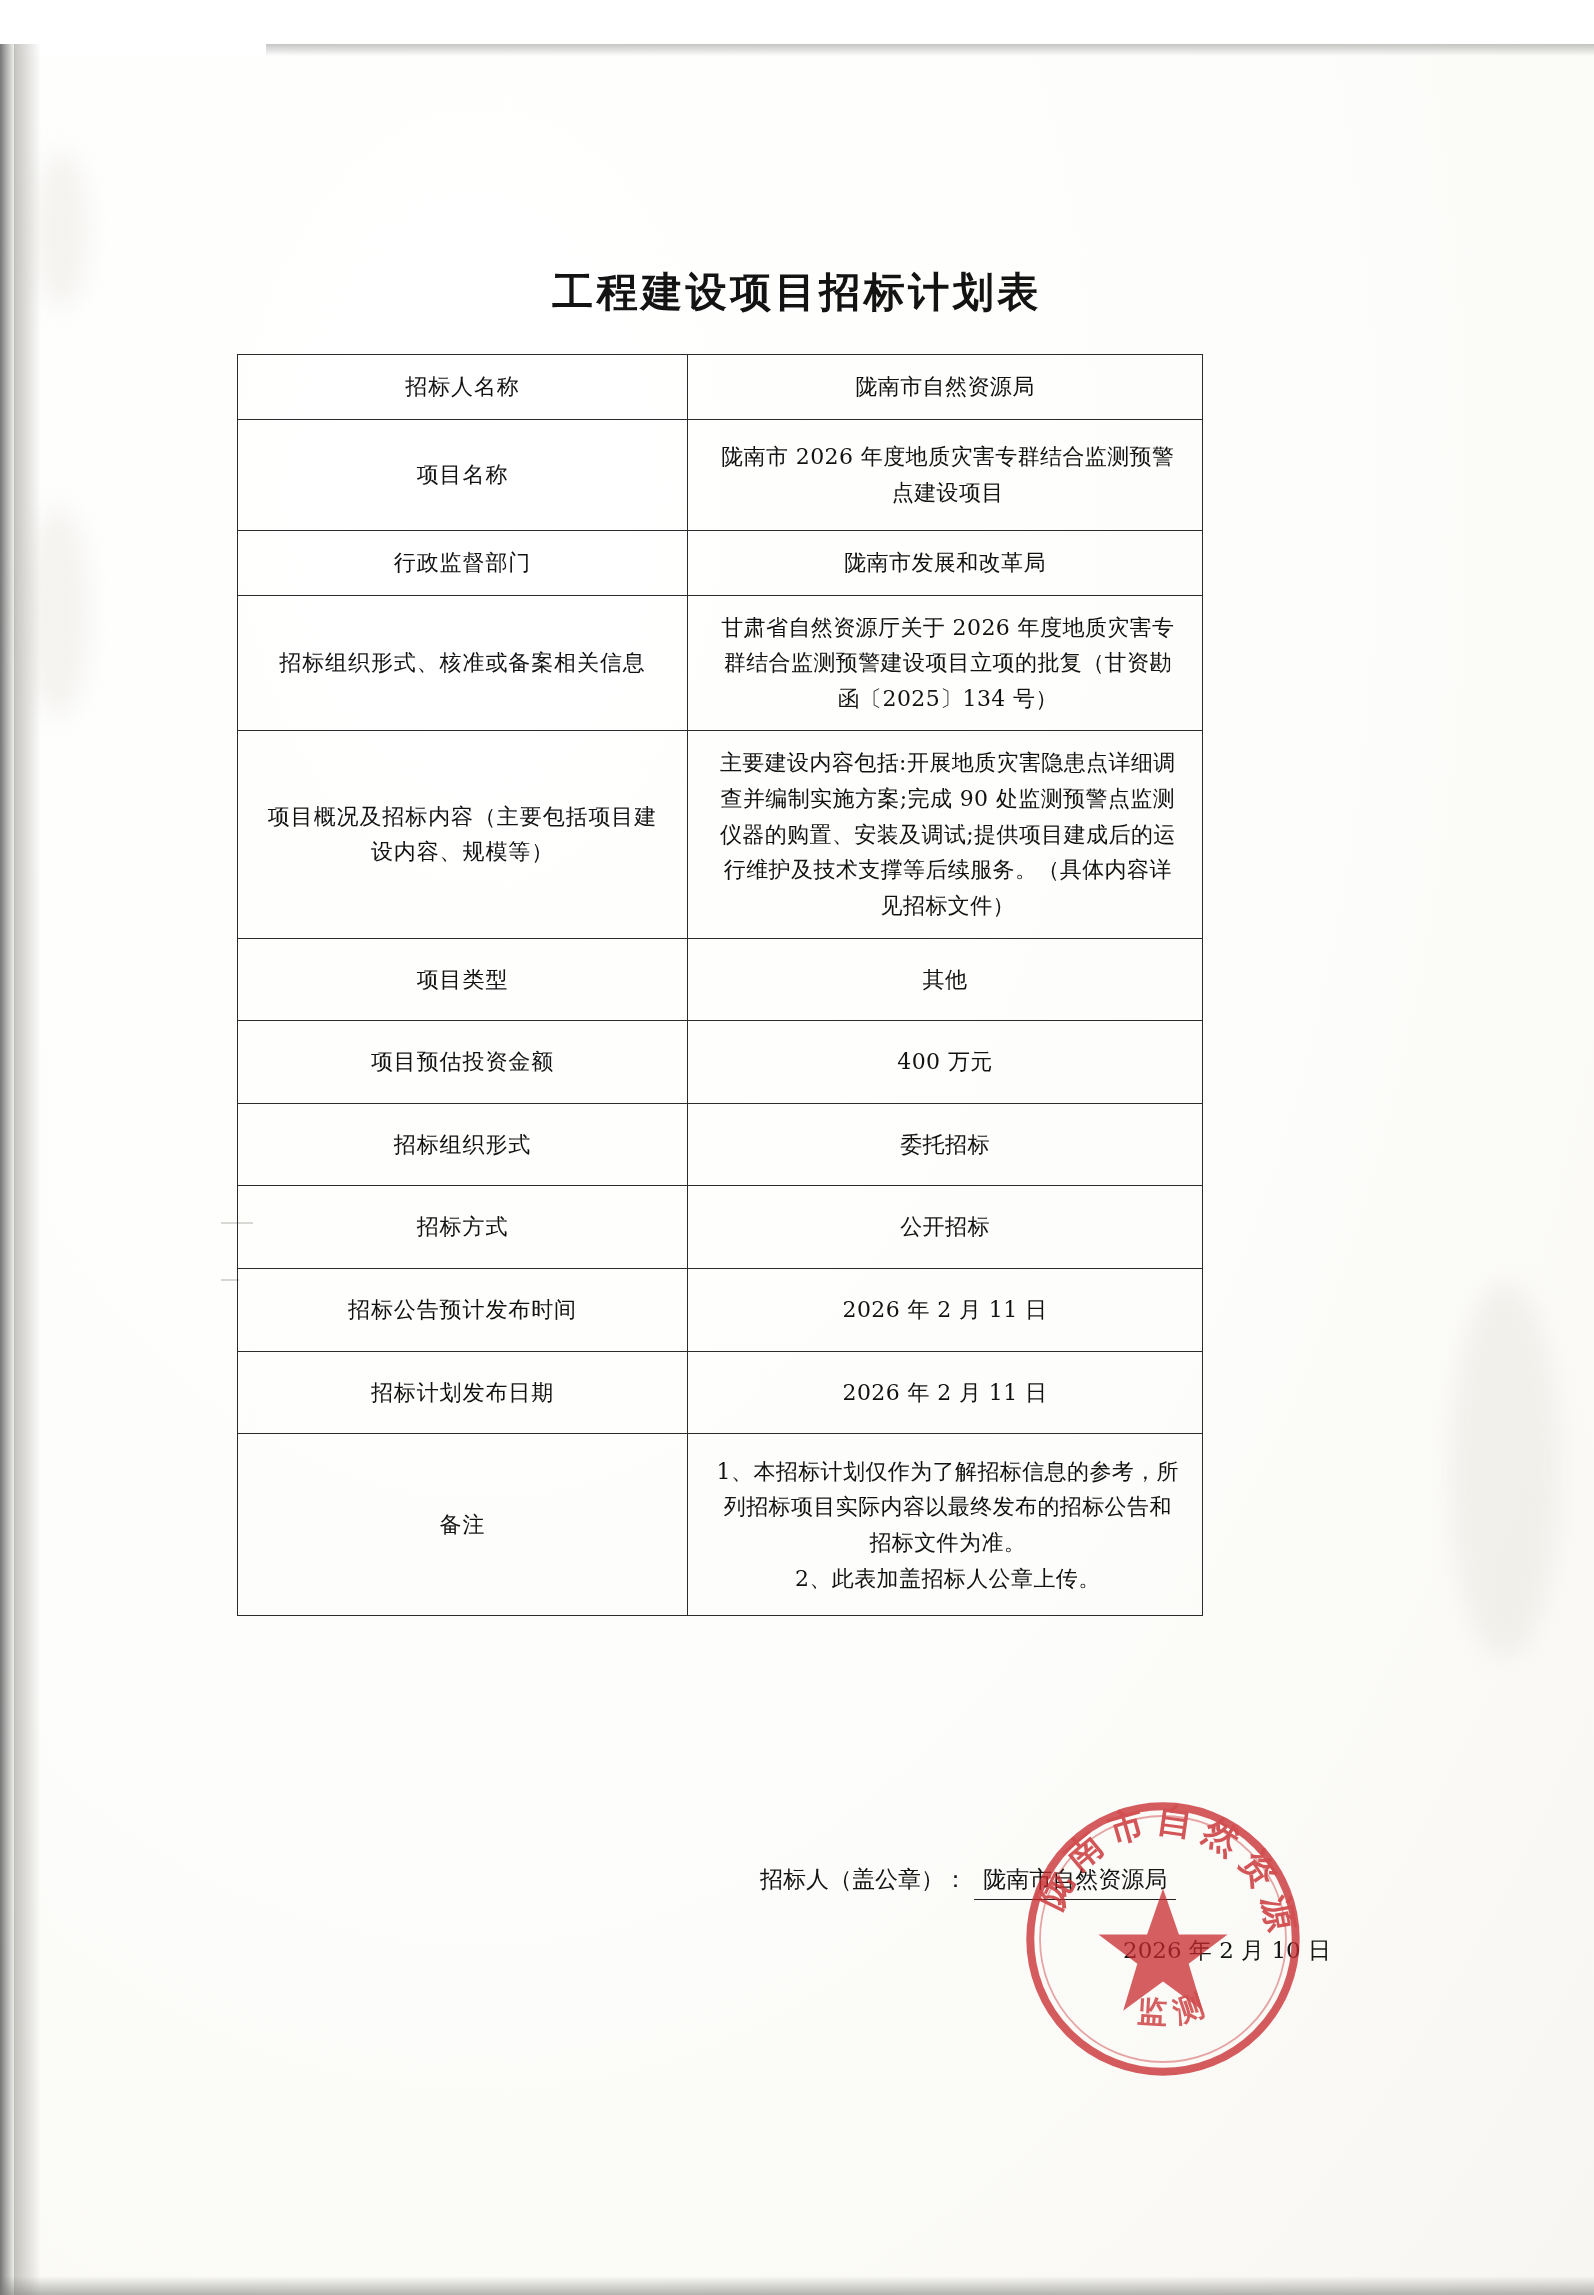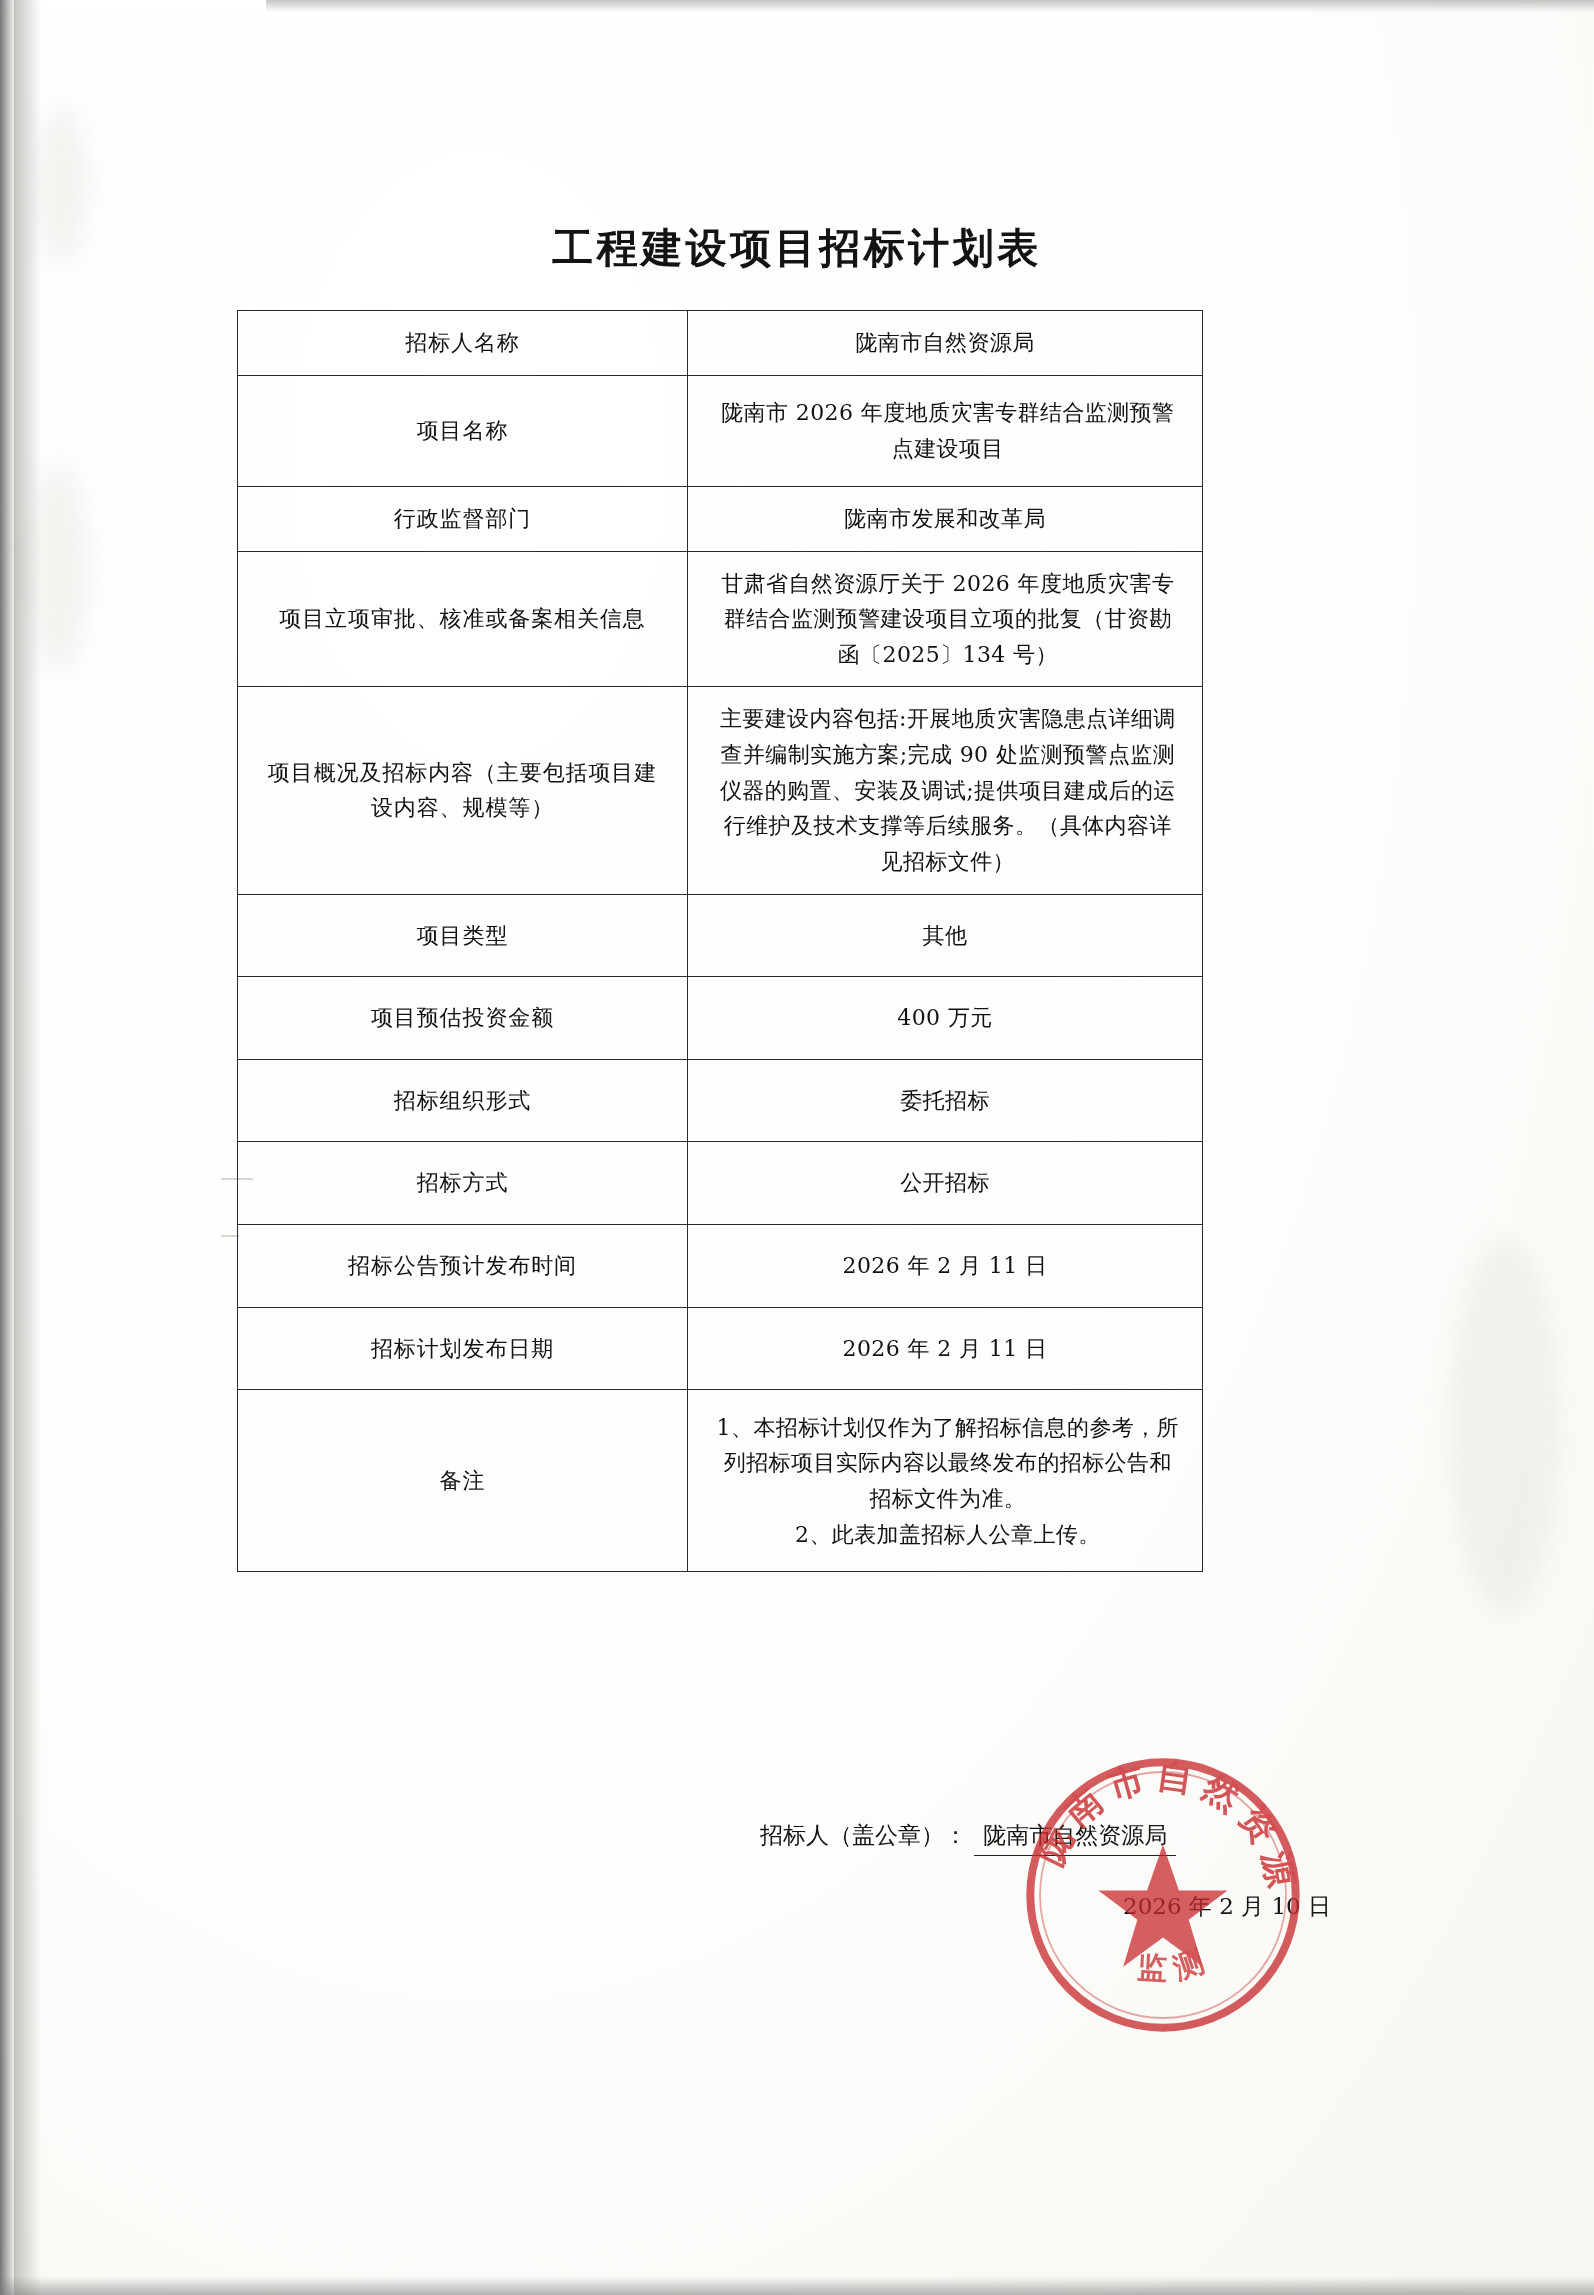--- a/index.html
+++ b/index.html
@@ -14,20 +14,21 @@
     font-family: "DejaVu Serif", "Liberation Serif", serif;
     overflow: hidden;
   }
 
   
   .page {
     position: absolute;
     inset: 0;
     background:
       radial-gradient(ellipse at 30% 20%, #ffffff 0%, #fdfdfb 55%, #f7f6f2 100%);
+    margin-top: 44px;
   }
   
   .scan-edge-left {
     position: absolute;
     left: 0; top: 0;
     width: 16px; height: 100%;
     background: linear-gradient(to right, #5e5e5e 0%, #9a9a9a 35%, #d8d8d4 75%, rgba(255,255,255,0) 100%);
     opacity: .85;
   }
   .scan-edge-left2 {
@@ -181,21 +182,21 @@
         </tr>
         <tr>
           <td class="lab">项目名称</td>
           <td class="val" style="padding-top:19.5px;padding-bottom:19.5px;">陇南市 2026 年度地质灾害专群结合监测预警点建设项目</td>
         </tr>
         <tr>
           <td class="lab">行政监督部门</td>
           <td class="val center">陇南市发展和改革局</td>
         </tr>
         <tr>
-          <td class="lab">项目立项审批、核准或备案相关信息</td>
+          <td class="lab">招标组织形式、核准或备案相关信息</td>
           <td class="val">甘肃省自然资源厅关于 2026 年度地质灾害专群结合监测预警建设项目立项的批复（甘资勘函〔2025〕134 号）</td>
         </tr>
         <tr>
           <td class="lab">项目概况及招标内容（主要包括项目建设内容、规模等）</td>
           <td class="val">主要建设内容包括:开展地质灾害隐患点详细调查并编制实施方案;完成 90 处监测预警点监测仪器的购置、安装及调试;提供项目建成后的运行维护及技术支撑等后续服务。（具体内容详见招标文件）</td>
         </tr>
         <tr>
           <td class="lab" style="padding-top:23px;padding-bottom:23px;">项目类型</td>
           <td class="val center">其他</td>
         </tr>

